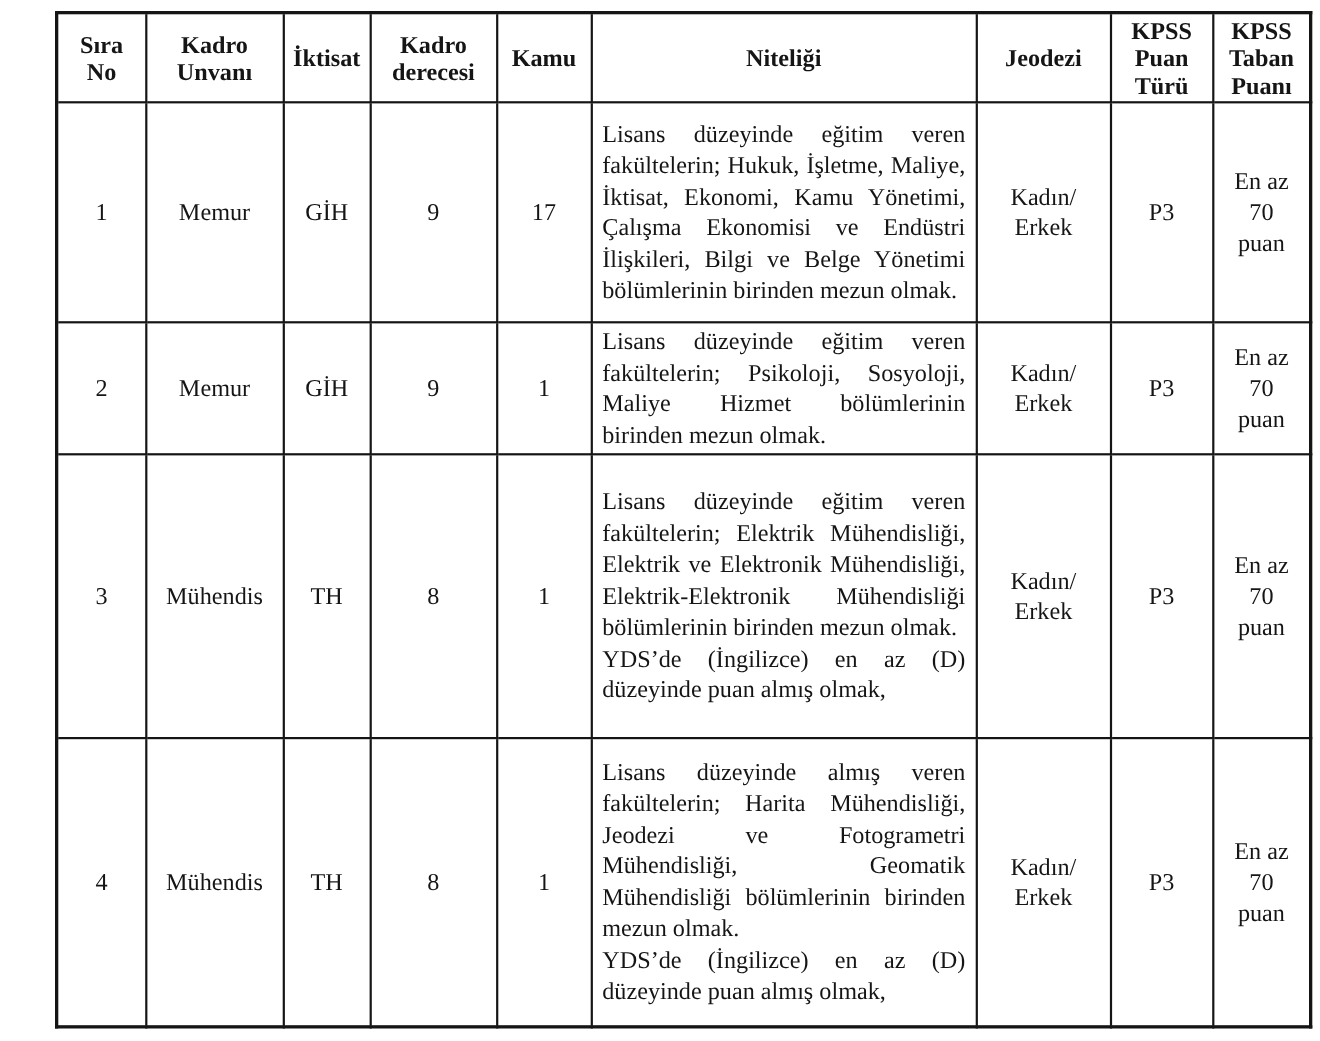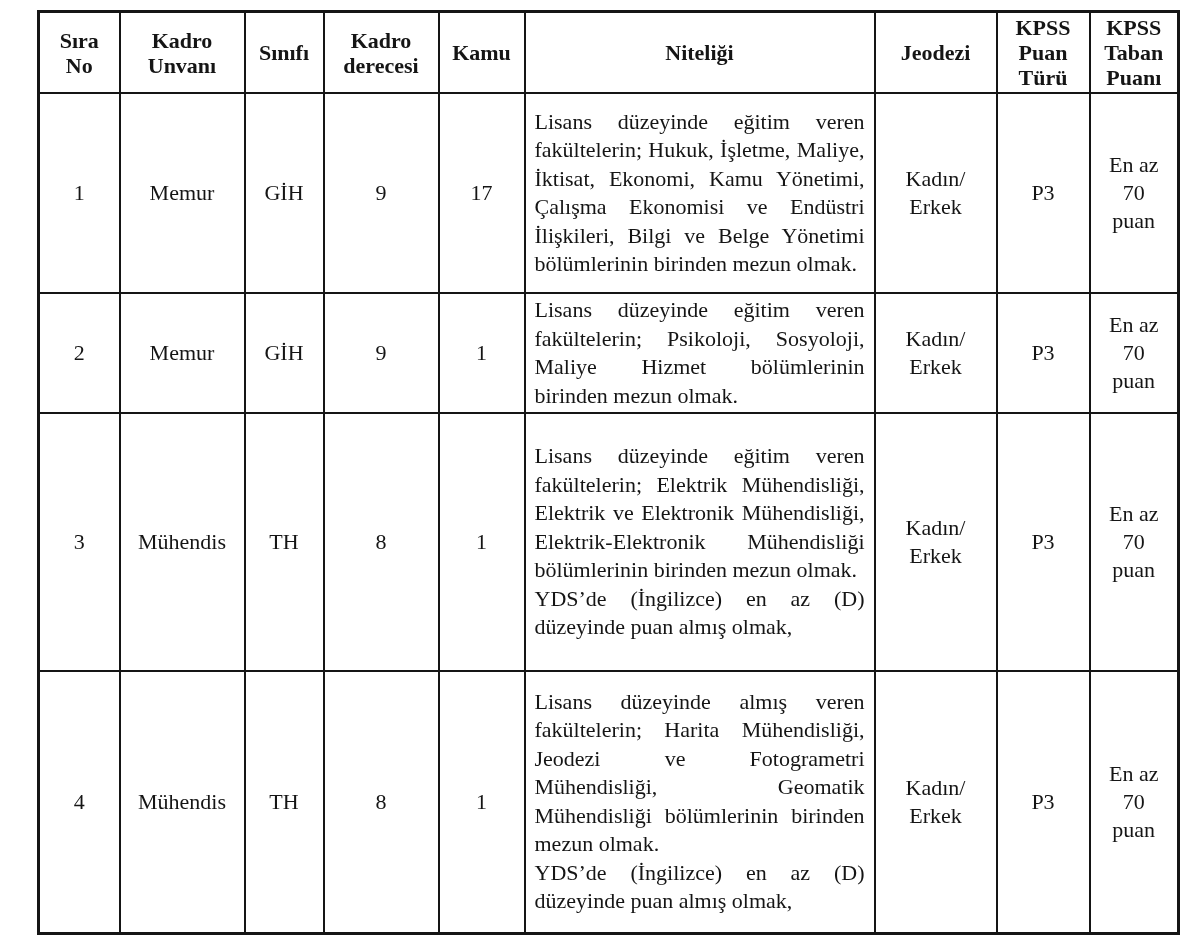--- a/index.html
+++ b/index.html
@@ -5,21 +5,21 @@
   html, body {
     margin: 0;
     padding: 0;
     background: #ffffff;
     width: 1200px;
     height: 946px;
     font-family: "Liberation Serif", serif;
     color: #151515;
   }
   .sheet {
-    padding: 10px 0 0 37px;
+    padding: 10px 0 0 50px;
   }
   table.jobs {
     border-collapse: collapse;
     table-layout: fixed;
     width: 1140px;
     border: 3px solid #151515;
   }
   th, td {
     border: 2px solid #151515;
     white-space: pre-line;
@@ -63,21 +63,21 @@
       <col style="width:122px">
       <col style="width:93px">
       <col style="width:89px">
     </colgroup>
     <thead>
       <tr class="header-row">
         <th>Sıra
 No</th>
         <th>Kadro
 Unvanı</th>
-        <th>Sınıfı</th>
+        <th>İktisat</th>
         <th>Kadro
 derecesi</th>
         <th>Kamu</th>
         <th>Niteliği</th>
         <th>Jeodezi</th>
         <th>KPSS
 Puan
 Türü</th>
         <th>KPSS
 Taban

